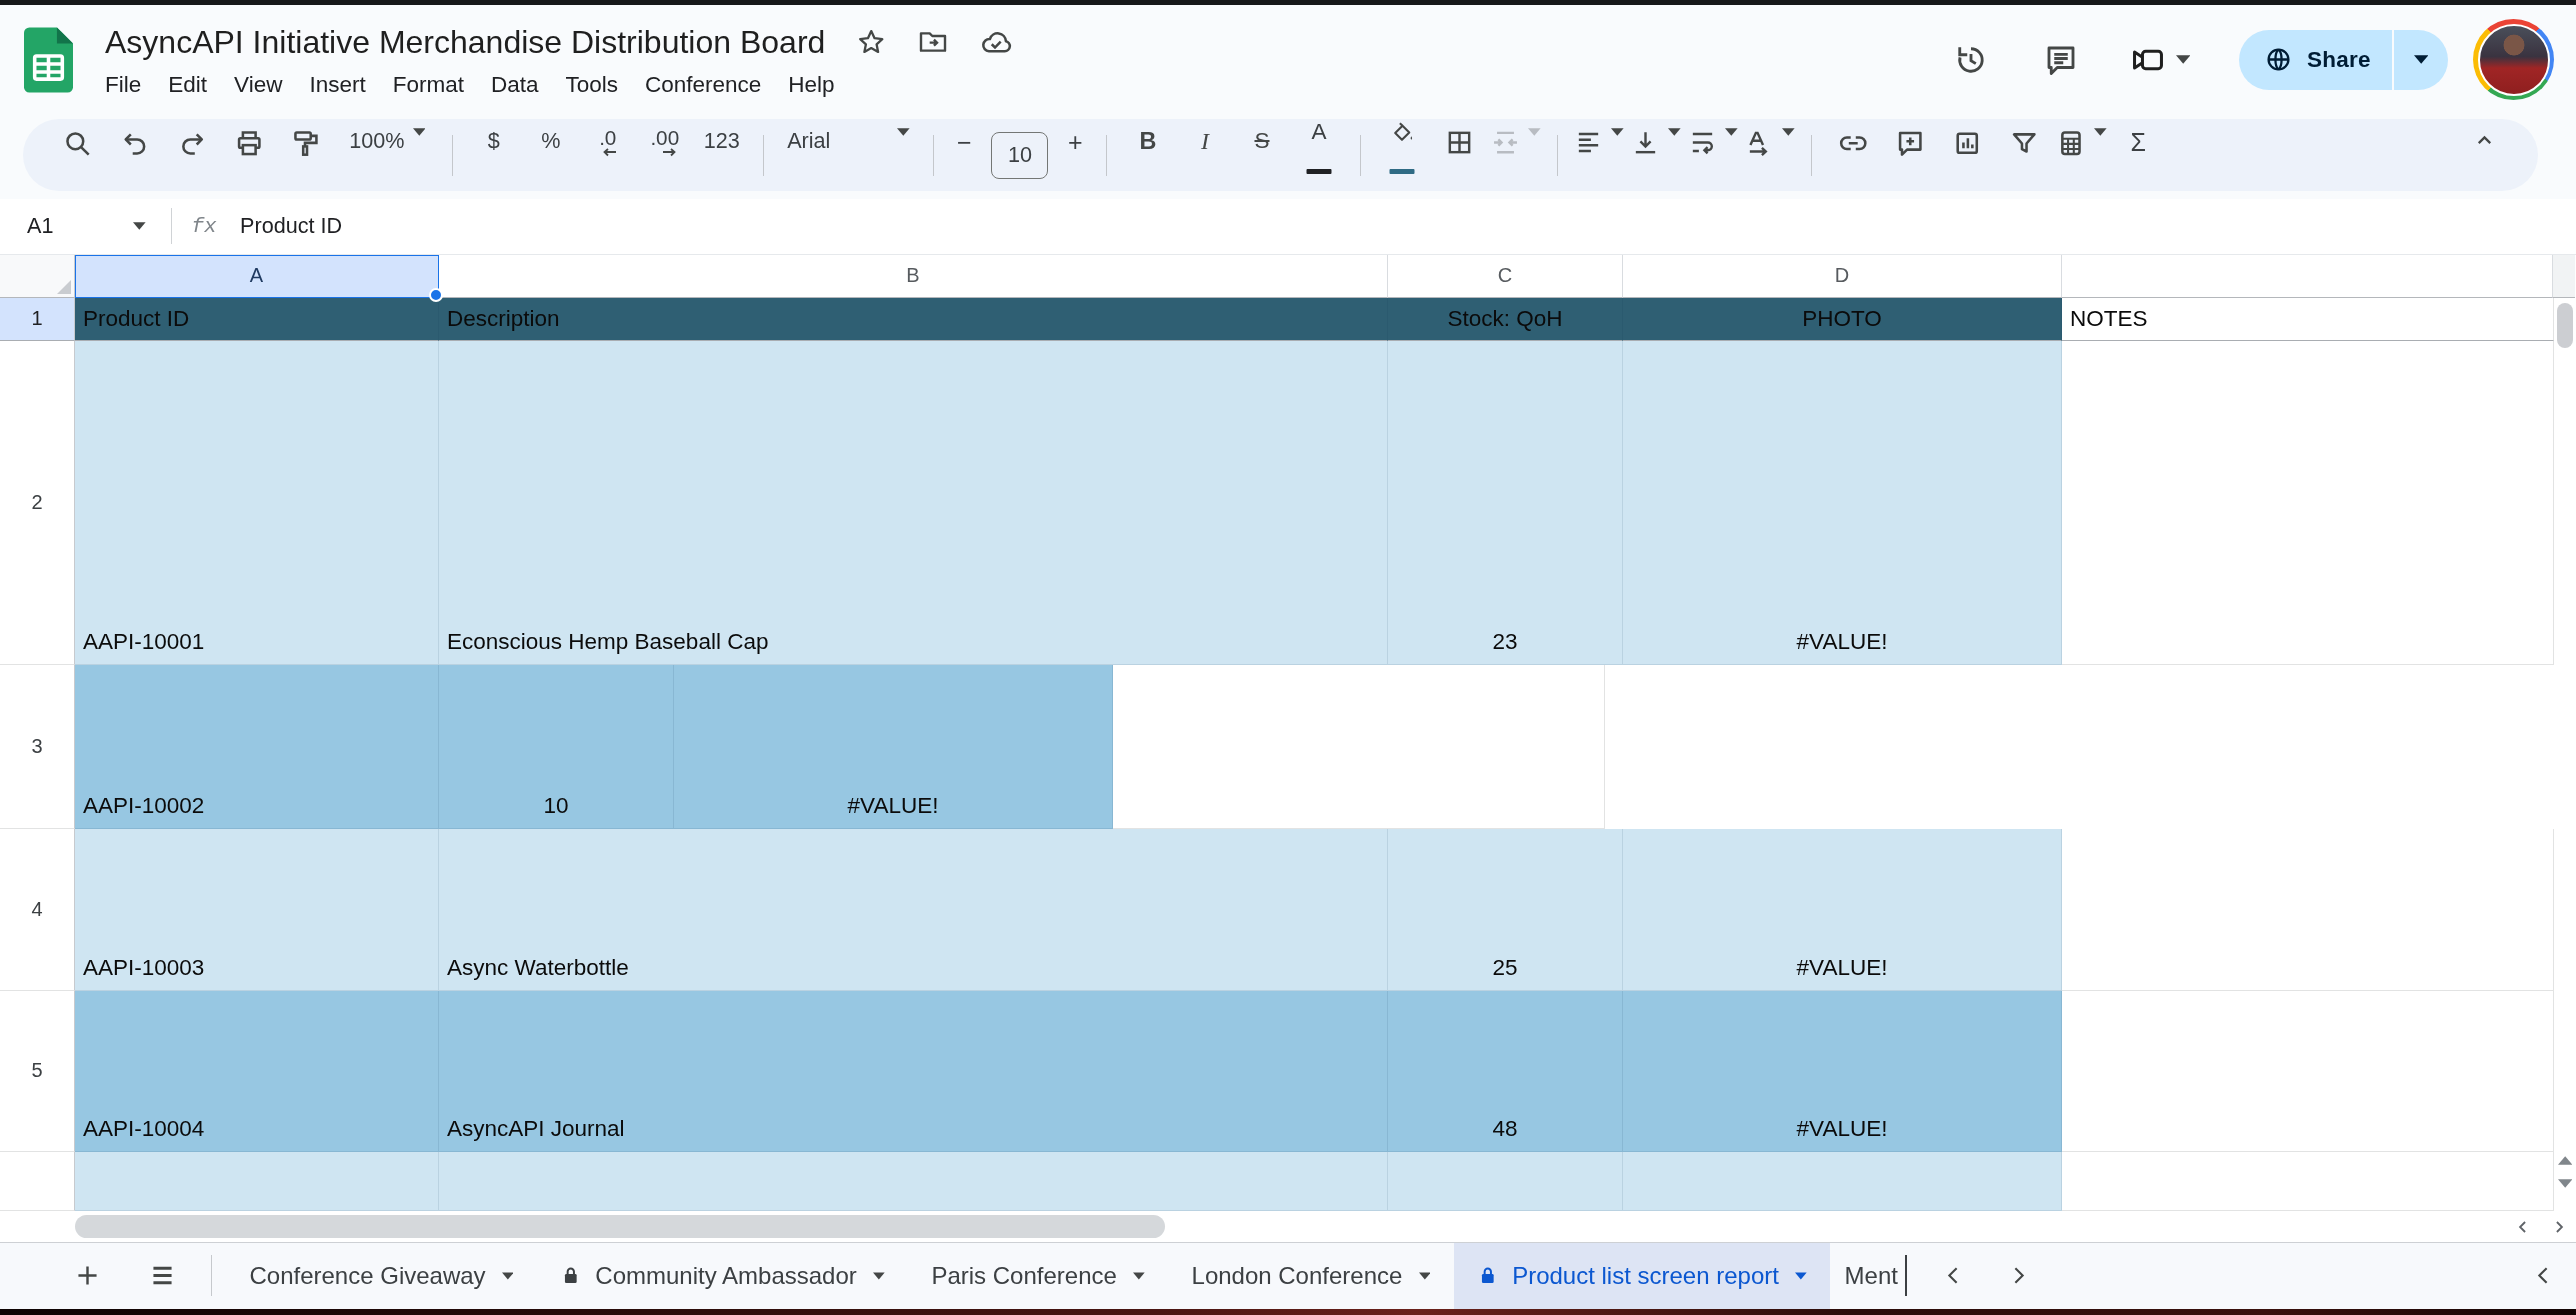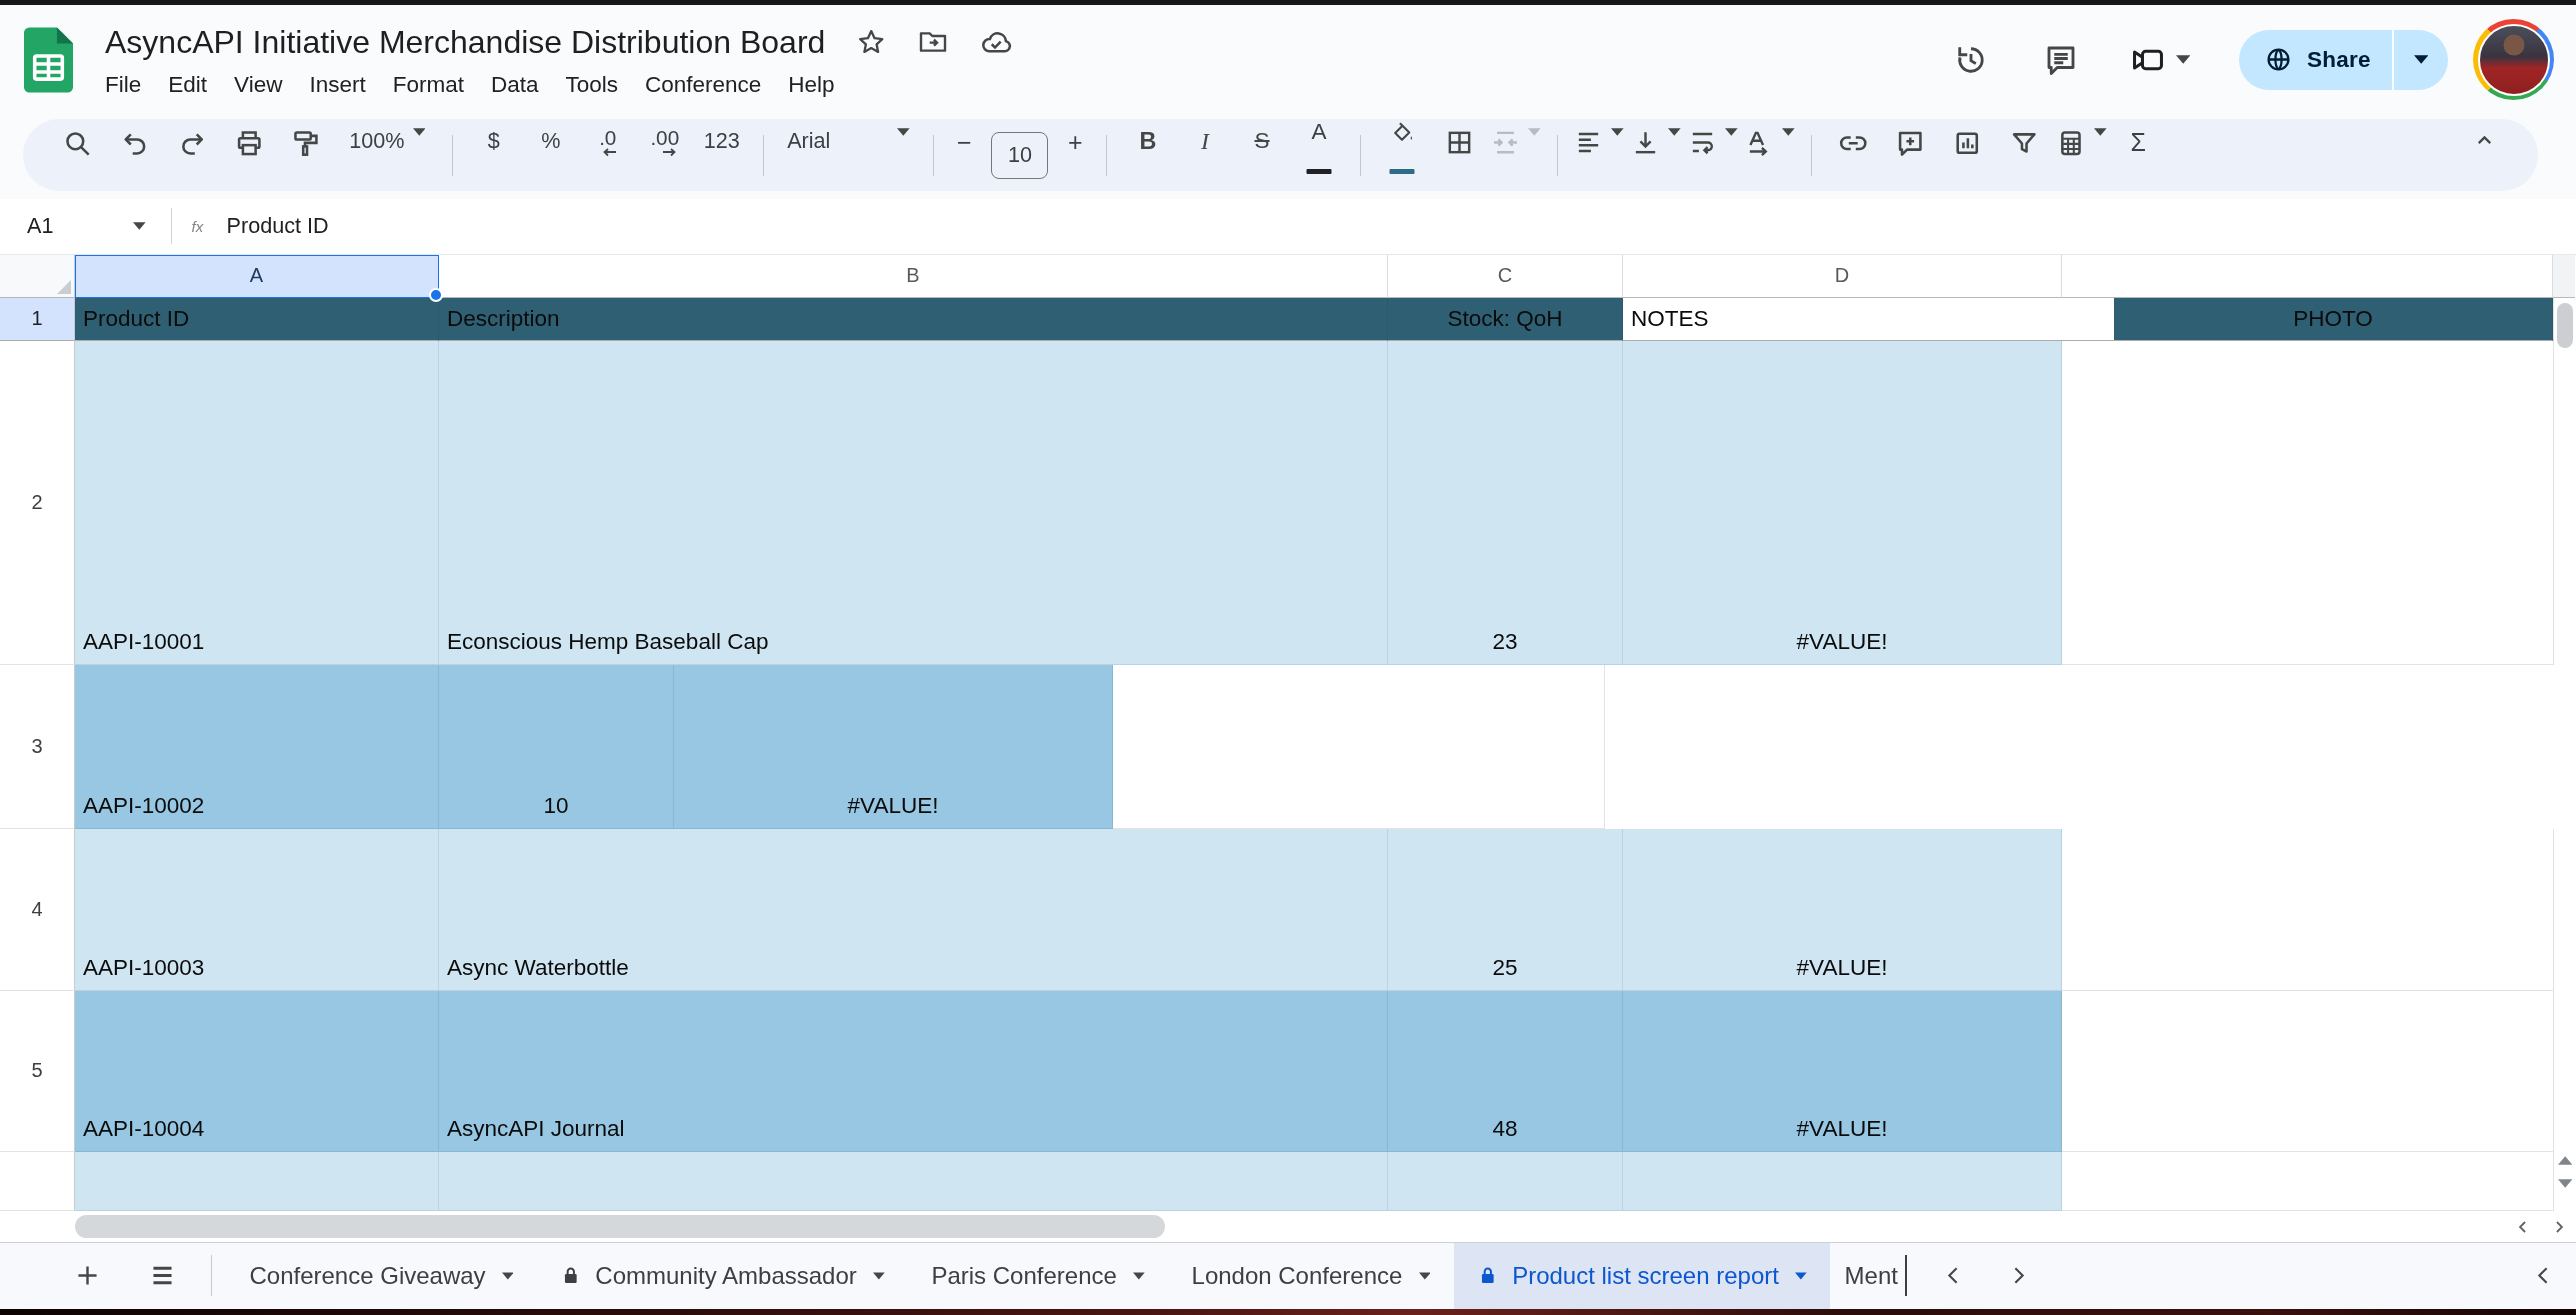--- a/index.html
+++ b/index.html
@@ -43,21 +43,21 @@
 .underbar .bar{position:absolute;left:50%;transform:translateX(-50%);bottom:8px;width:25px;height:5.4px;border-radius:0.9px}
 .spacer{flex:1}
 .dec{display:flex;flex-direction:column;align-items:flex-end;line-height:1}
 .dec .t{font-size:20.7px;color:#3c4043;font-weight:400}
 .dec svg{margin-top:-0.9px}
 
 .formula-bar{height:56px;background:#fff;display:flex;align-items:center;padding-left:27px;border-bottom:0.9px solid #e6e9ec}
 .cell-ref{width:106px;font-size:21.6px;color:#202124}
 .fb-caret{color:#444746;display:flex}
 .fb-sep{width:0.9px;height:36px;background:#d0d3d6;margin:0 20px 0 25px}
-.fx{font-size:15px;font-style:italic;color:#80868b;font-family:Liberation Sans, sans-serif}
+.fx{font-size:21px;font-style:italic;color:#80868b;font-family:Liberation Mono, monospace}
 .fb-value{margin-left:23.4px;font-size:21.6px;color:#202124}
 
 .sheet{position:relative;width:2576px}
 .hrow{display:flex;height:43px}
 .corner{width:75px;background:#f8f9fa;border-right:0.9px solid #c7cace;border-bottom:1.8px solid #b4b7bb;position:relative}
 .corner:after{content:"";position:absolute;right:2.7px;bottom:2.7px;border-style:solid;border-width:0 0 14.4px 14.4px;border-color:transparent transparent #c9ccd0 transparent}
 .colh{display:flex;align-items:center;justify-content:center;font-size:20px;color:#575b5f;background:#fff;border-right:0.9px solid #d9dce0;border-bottom:1.8px solid #b4b7bb}
 .colh.sel{background:var(--col-selected);color:#203a61}
 .scroll-corner{width:21.6px;background:#f1f3f4;border-bottom:1.8px solid #b4b7bb}
 .row{display:flex}
@@ -419,22 +419,22 @@
         <div class="colh" style="width:439px">D</div>
         <div class="colh" style="width:491px"></div>
         <div class="scroll-corner"></div>
       </div>
     <div id="rows">
         <div class="row r1" style="height:43px">
           <div class="gut sel">1</div>
           <div class="cell fill-header" style="width:364px">Product ID</div>
           <div class="cell fill-header" style="width:949px">Description</div>
           <div class="cell ctr fill-header" style="width:235px">Stock: QoH</div>
+          <div class="cell ctr fill-header" style="width:439px">PHOTO</div>
           <div class="cell white" style="width:491px">NOTES</div>
-          <div class="cell ctr fill-header" style="width:439px">PHOTO</div>
           <div class="rfill"></div>
         </div>
         <div class="row" style="height:324px">
           <div class="gut">2</div>
           <div class="cell fill-light" style="width:364px">AAPI-10001</div>
           <div class="cell fill-light" style="width:949px">Econscious Hemp Baseball Cap</div>
           <div class="cell ctr fill-light" style="width:235px">23</div>
           <div class="cell ctr fill-light" style="width:439px">#VALUE!</div>
           <div class="cell white" style="width:491px"></div>
           <div class="rfill"></div>

